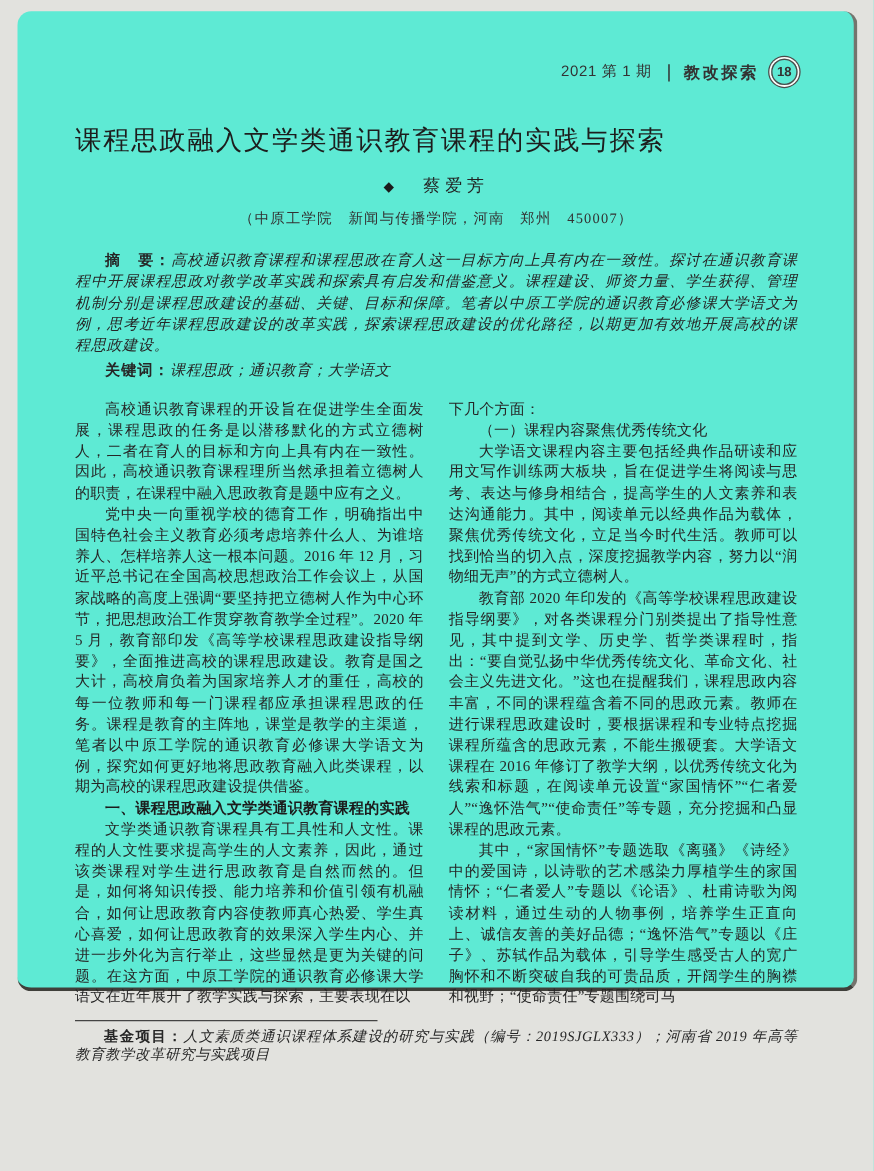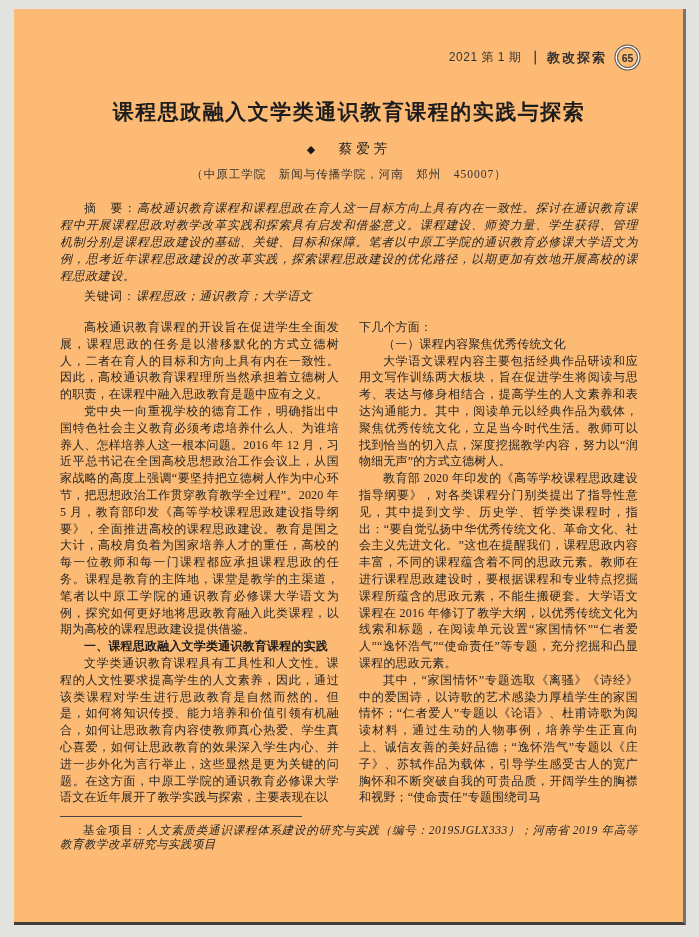--- a/index.html
+++ b/index.html
@@ -2,57 +2,58 @@
 <html><head>
 <meta charset="utf-8">
 <style>
   html,body{margin:0;padding:0;}
   body{
     width:699px;height:937px;position:relative;overflow:hidden;
     background:#e2e2de;
     font-family:"Liberation Serif",serif;color:#262626;
   }
   .scan-page{
-    position:absolute;left:14px;top:9px;width:672px;height:916px;
-    background:#fdba74;
+    position:absolute;left:14px;top:9px;width:672px;height:784px;
+    background:#5eead4;
     border-right:3px solid #74746e;
     border-bottom:3px solid #3f3f3a;
     box-sizing:border-box;
+    border-radius:11px;
   }
   .inner{position:absolute;left:46px;top:0;width:578px;}
 
   
   .page-header{
     margin-top:38px;display:flex;justify-content:flex-end;align-items:center;
     font-family:"Liberation Sans",sans-serif;font-size:12px;color:#333;
   }
   .issue{letter-spacing:.5px;}
   .hdr-sep{font-weight:bold;margin:0 6px 0 8px;transform:scaleY(1.1);display:inline-block;}
   .column-name{font-weight:bold;font-size:13px;letter-spacing:2px;}
   .page-num{
     display:inline-flex;align-items:center;justify-content:center;
     width:19px;height:19px;margin-left:10px;border-radius:50%;
     border:1px solid #4a4a4a;box-shadow:0 0 0 1.5px #fcfcfa,0 0 0 2.5px #4a4a4a;
     font-size:10.5px;font-weight:bold;color:#333;
   }
 
   
   .paper-title{
-    margin-top:30px;text-align:center;font-size:21px;font-weight:bold;
+    margin-top:30px;font-size:21px;font-weight:normal;
     font-family:"Liberation Sans",sans-serif;letter-spacing:1.5px;color:#1d1d1d;
   }
   .author-line{text-align:center;font-size:13.5px;letter-spacing:4px;color:#222;}
   .author-marker{font-size:11px;letter-spacing:0;margin-right:16px;color:#1b1b1b;}
   .affiliation{margin-top:9px;text-align:center;font-size:11.5px;color:#333;letter-spacing:1px;}
 
   
   .abstract-block{margin-top:18px;font-size:12px;line-height:17px;text-align:justify;}
   .abstract-text,.keywords-text{font-style:italic;letter-spacing:.6px;}
   .blk-label{
-    font-family:"Liberation Sans",sans-serif;font-weight:normal;font-style:normal;
+    font-family:"Liberation Sans",sans-serif;font-weight:bold;font-style:normal;
     letter-spacing:1px;
   }
   .abstract-para{text-indent:2em;margin:0;}
   .keywords-line{margin:3px 0 0 0;text-indent:2em;}
 
   
   .columns{margin-top:14px;display:flex;gap:20px;}
   .col{width:279px;font-size:12px;line-height:16.8px;text-align:justify;letter-spacing:.2px;}
   .col p{margin:0;text-indent:2em;}
   .col p.no-indent{text-indent:0;}
@@ -70,21 +71,21 @@
 </head>
 <body>
 
 <div class="scan-page">
   <div class="inner">
 
     <div class="page-header">
       <span class="issue">2021 第 1 期</span>
       <span class="hdr-sep">｜</span>
       <span class="column-name">教改探索</span>
-      <span class="page-num">65</span>
+      <span class="page-num">18</span>
     </div>
 
     <h1 class="paper-title">课程思政融入文学类通识教育课程的实践与探索</h1>
 
     <div class="author-line">
       <span class="author-marker">◆</span>
       <span>蔡爱芳</span>
     </div>
 
     <div class="affiliation">（中原工学院　新闻与传播学院，河南　郑州　450007）</div>

